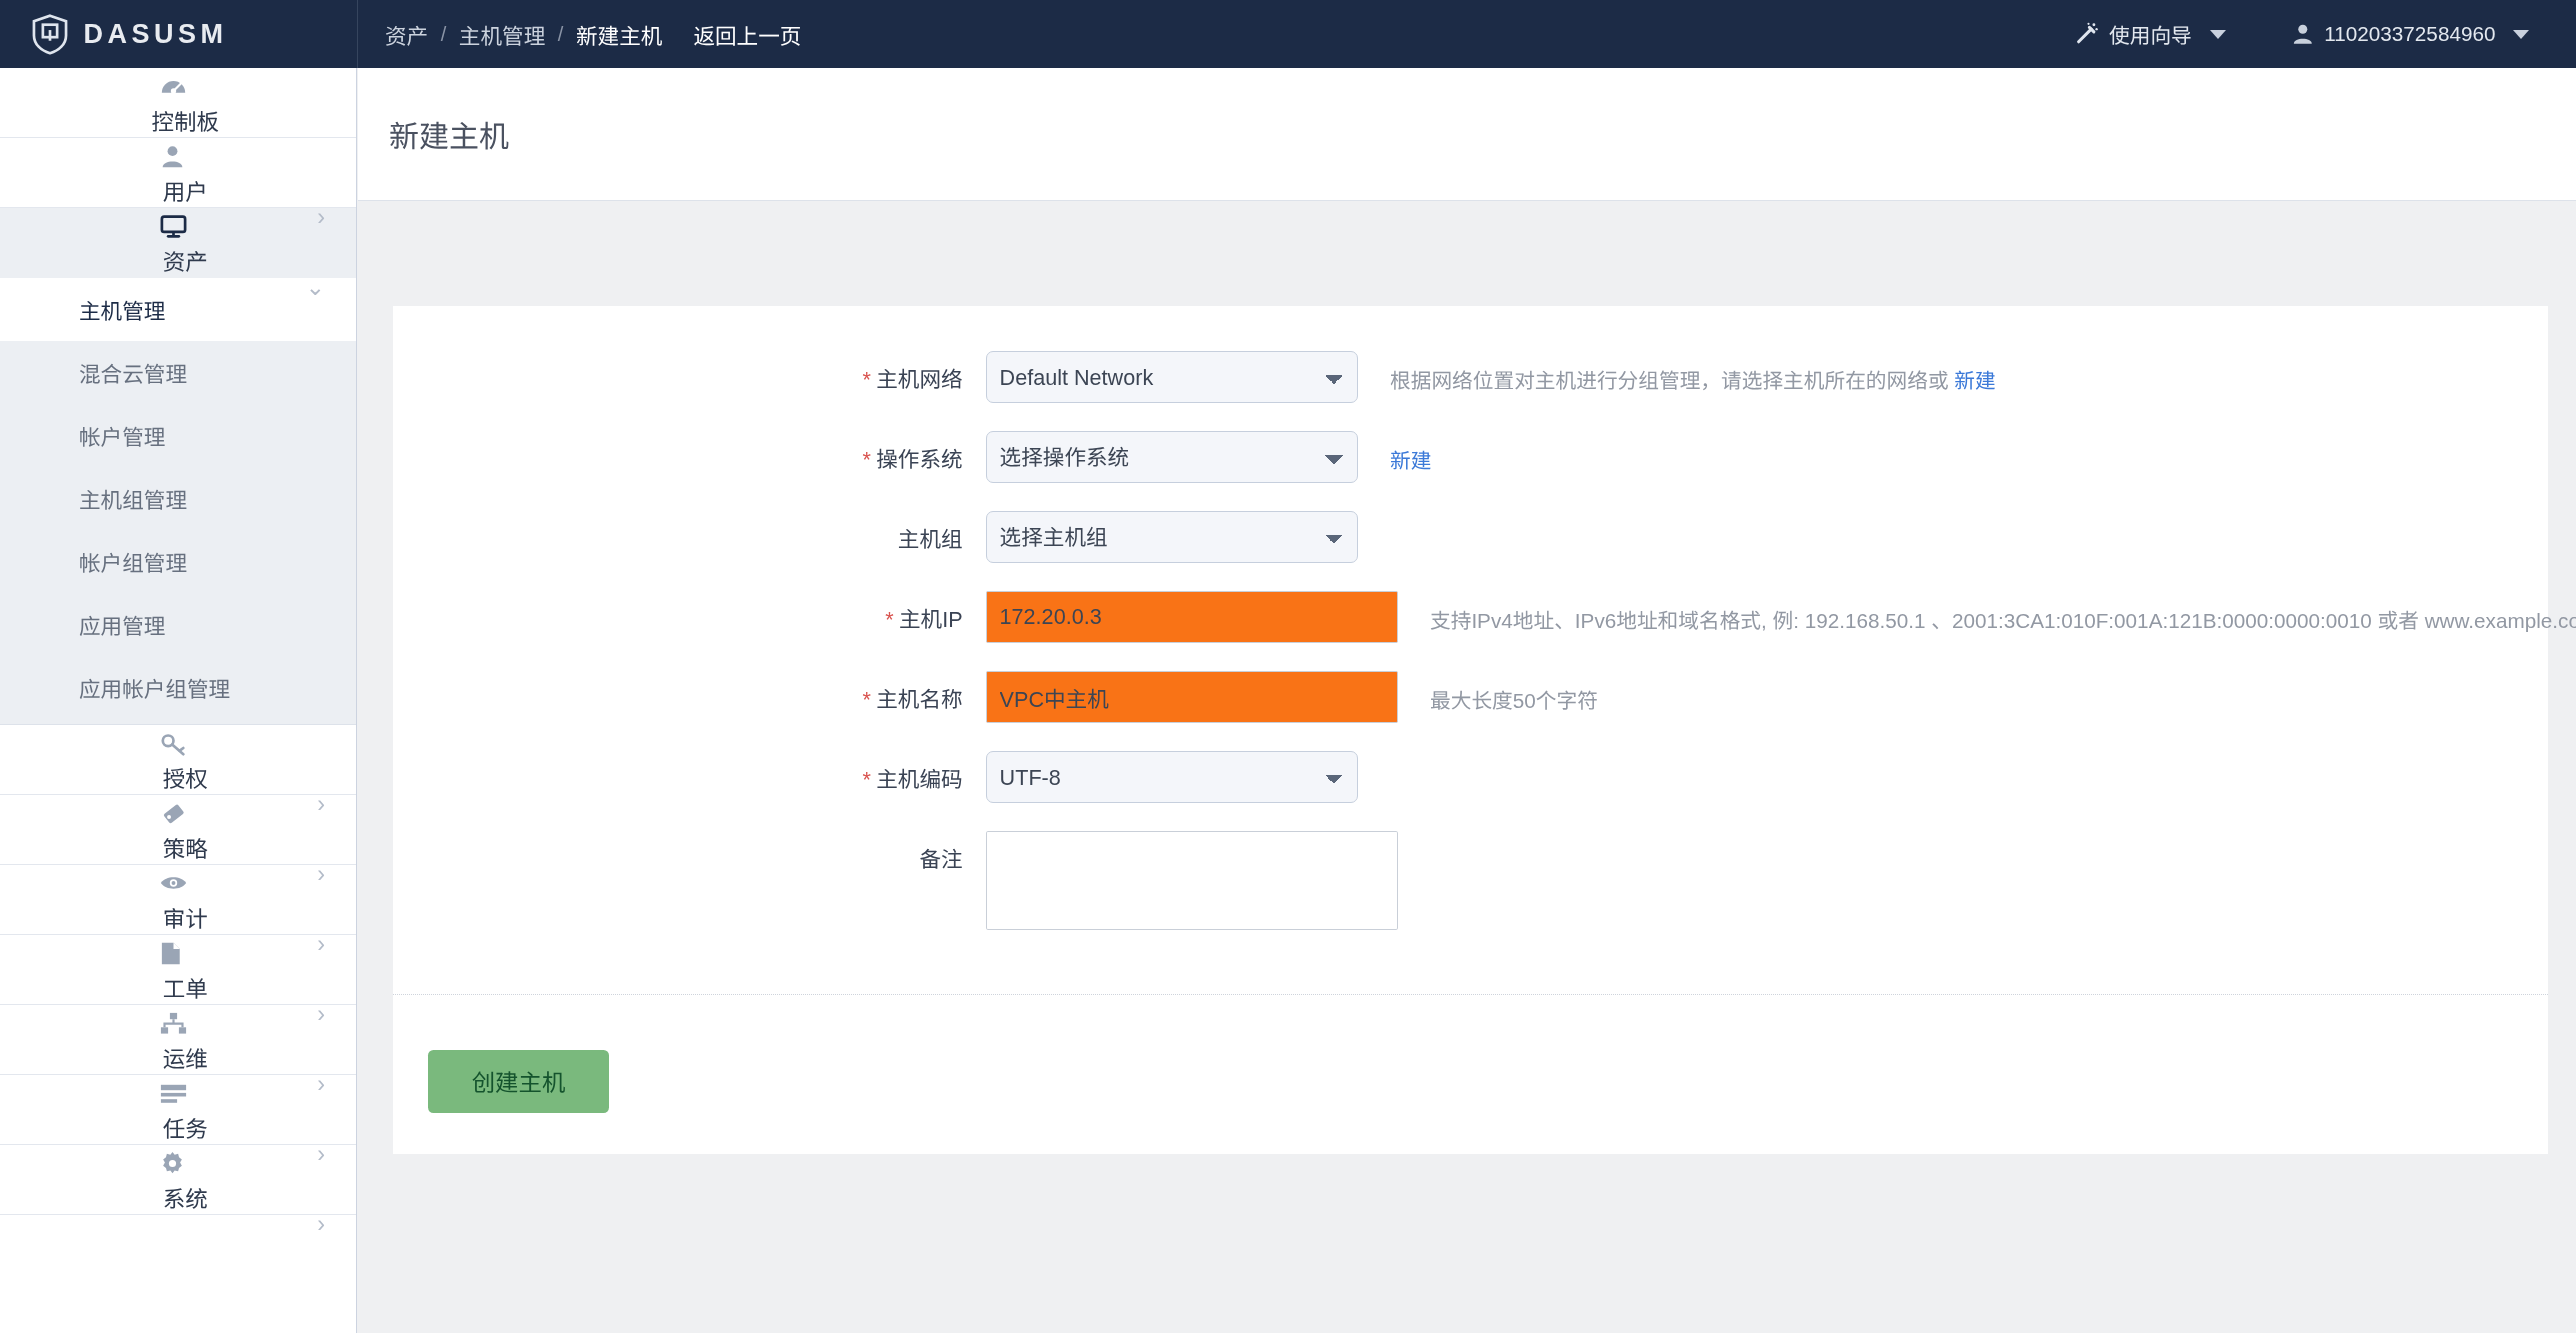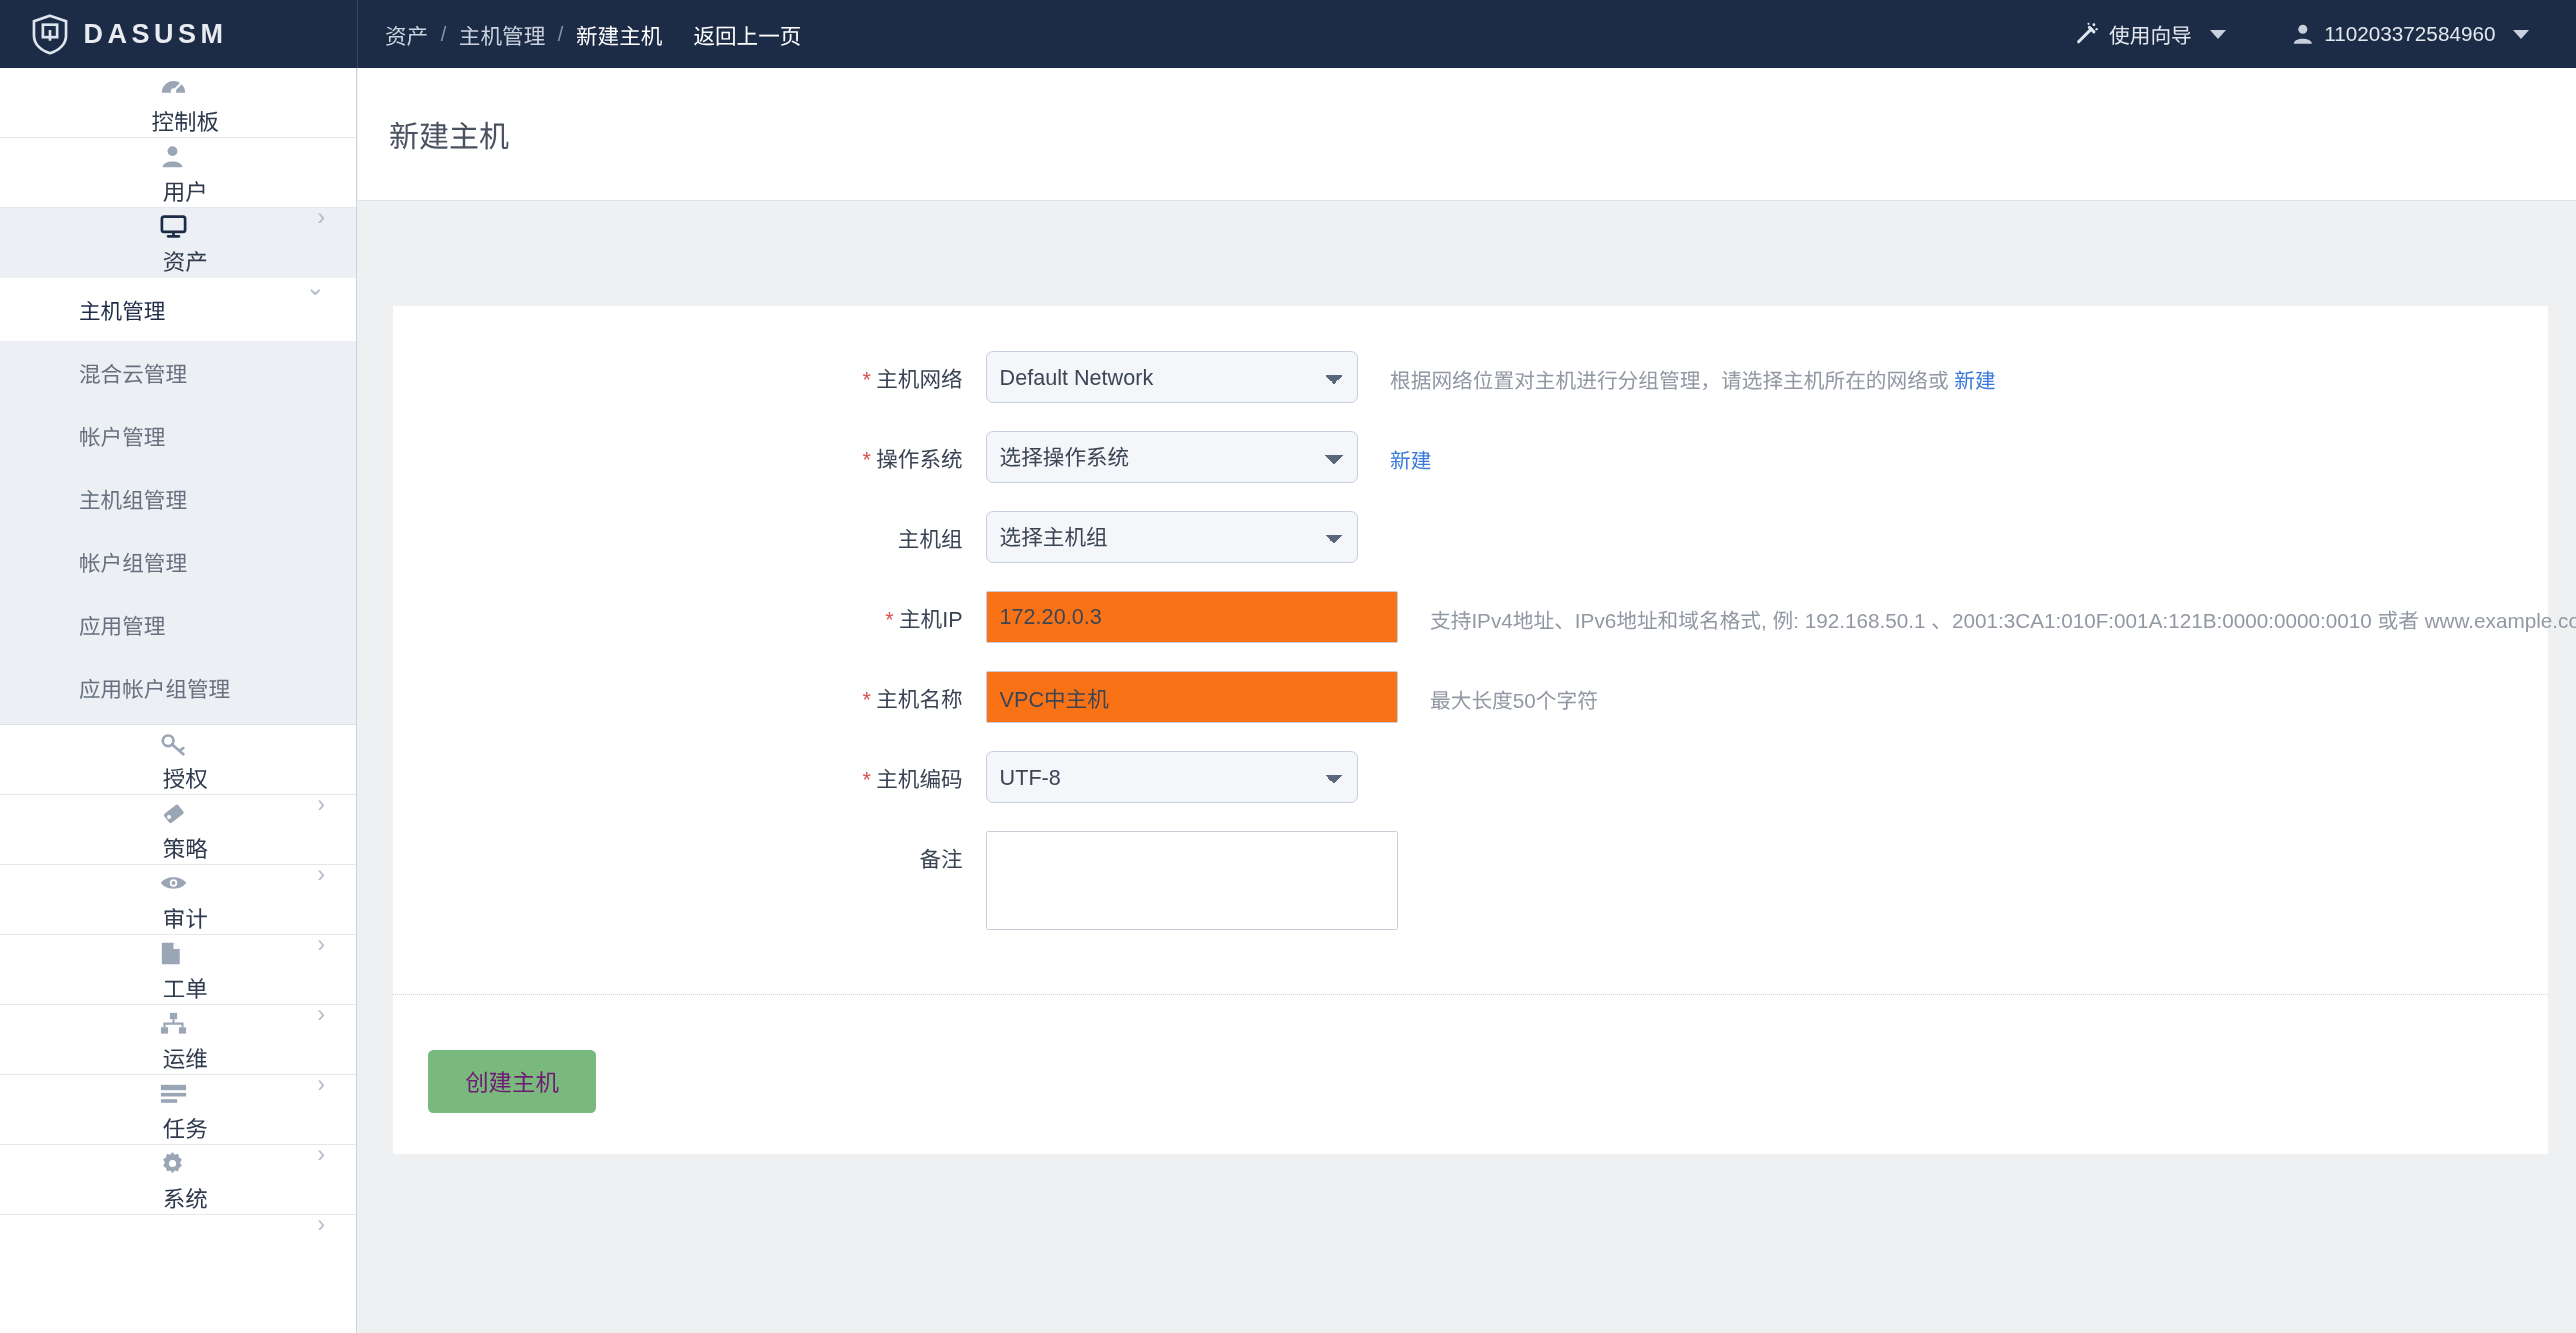--- a/index.html
+++ b/index.html
@@ -229,26 +229,26 @@
   }
   .submit-wrap {
     position: absolute;
     left: 35px; top: 940px;
     width: 2155px; height: 146px;
     display: flex; align-items: center;
     padding-left: 35px;
   }
   .btn-primary {
     background: #7ab97d;
-    color: #701a75;
+    color: #14532d;
     font-family: "Liberation Sans", "DejaVu Sans", sans-serif;
     font-size: 23.4px;
     border: none;
     border-radius: 5.4px;
-    width: 168px; height: 63px;
+    width: 181px; height: 63px;
     cursor: pointer;
   }
 </style>
 </head>
 <body>
 
 <div class="topbar">
 
   <div class="brand">
     <span class="brand-shield">

